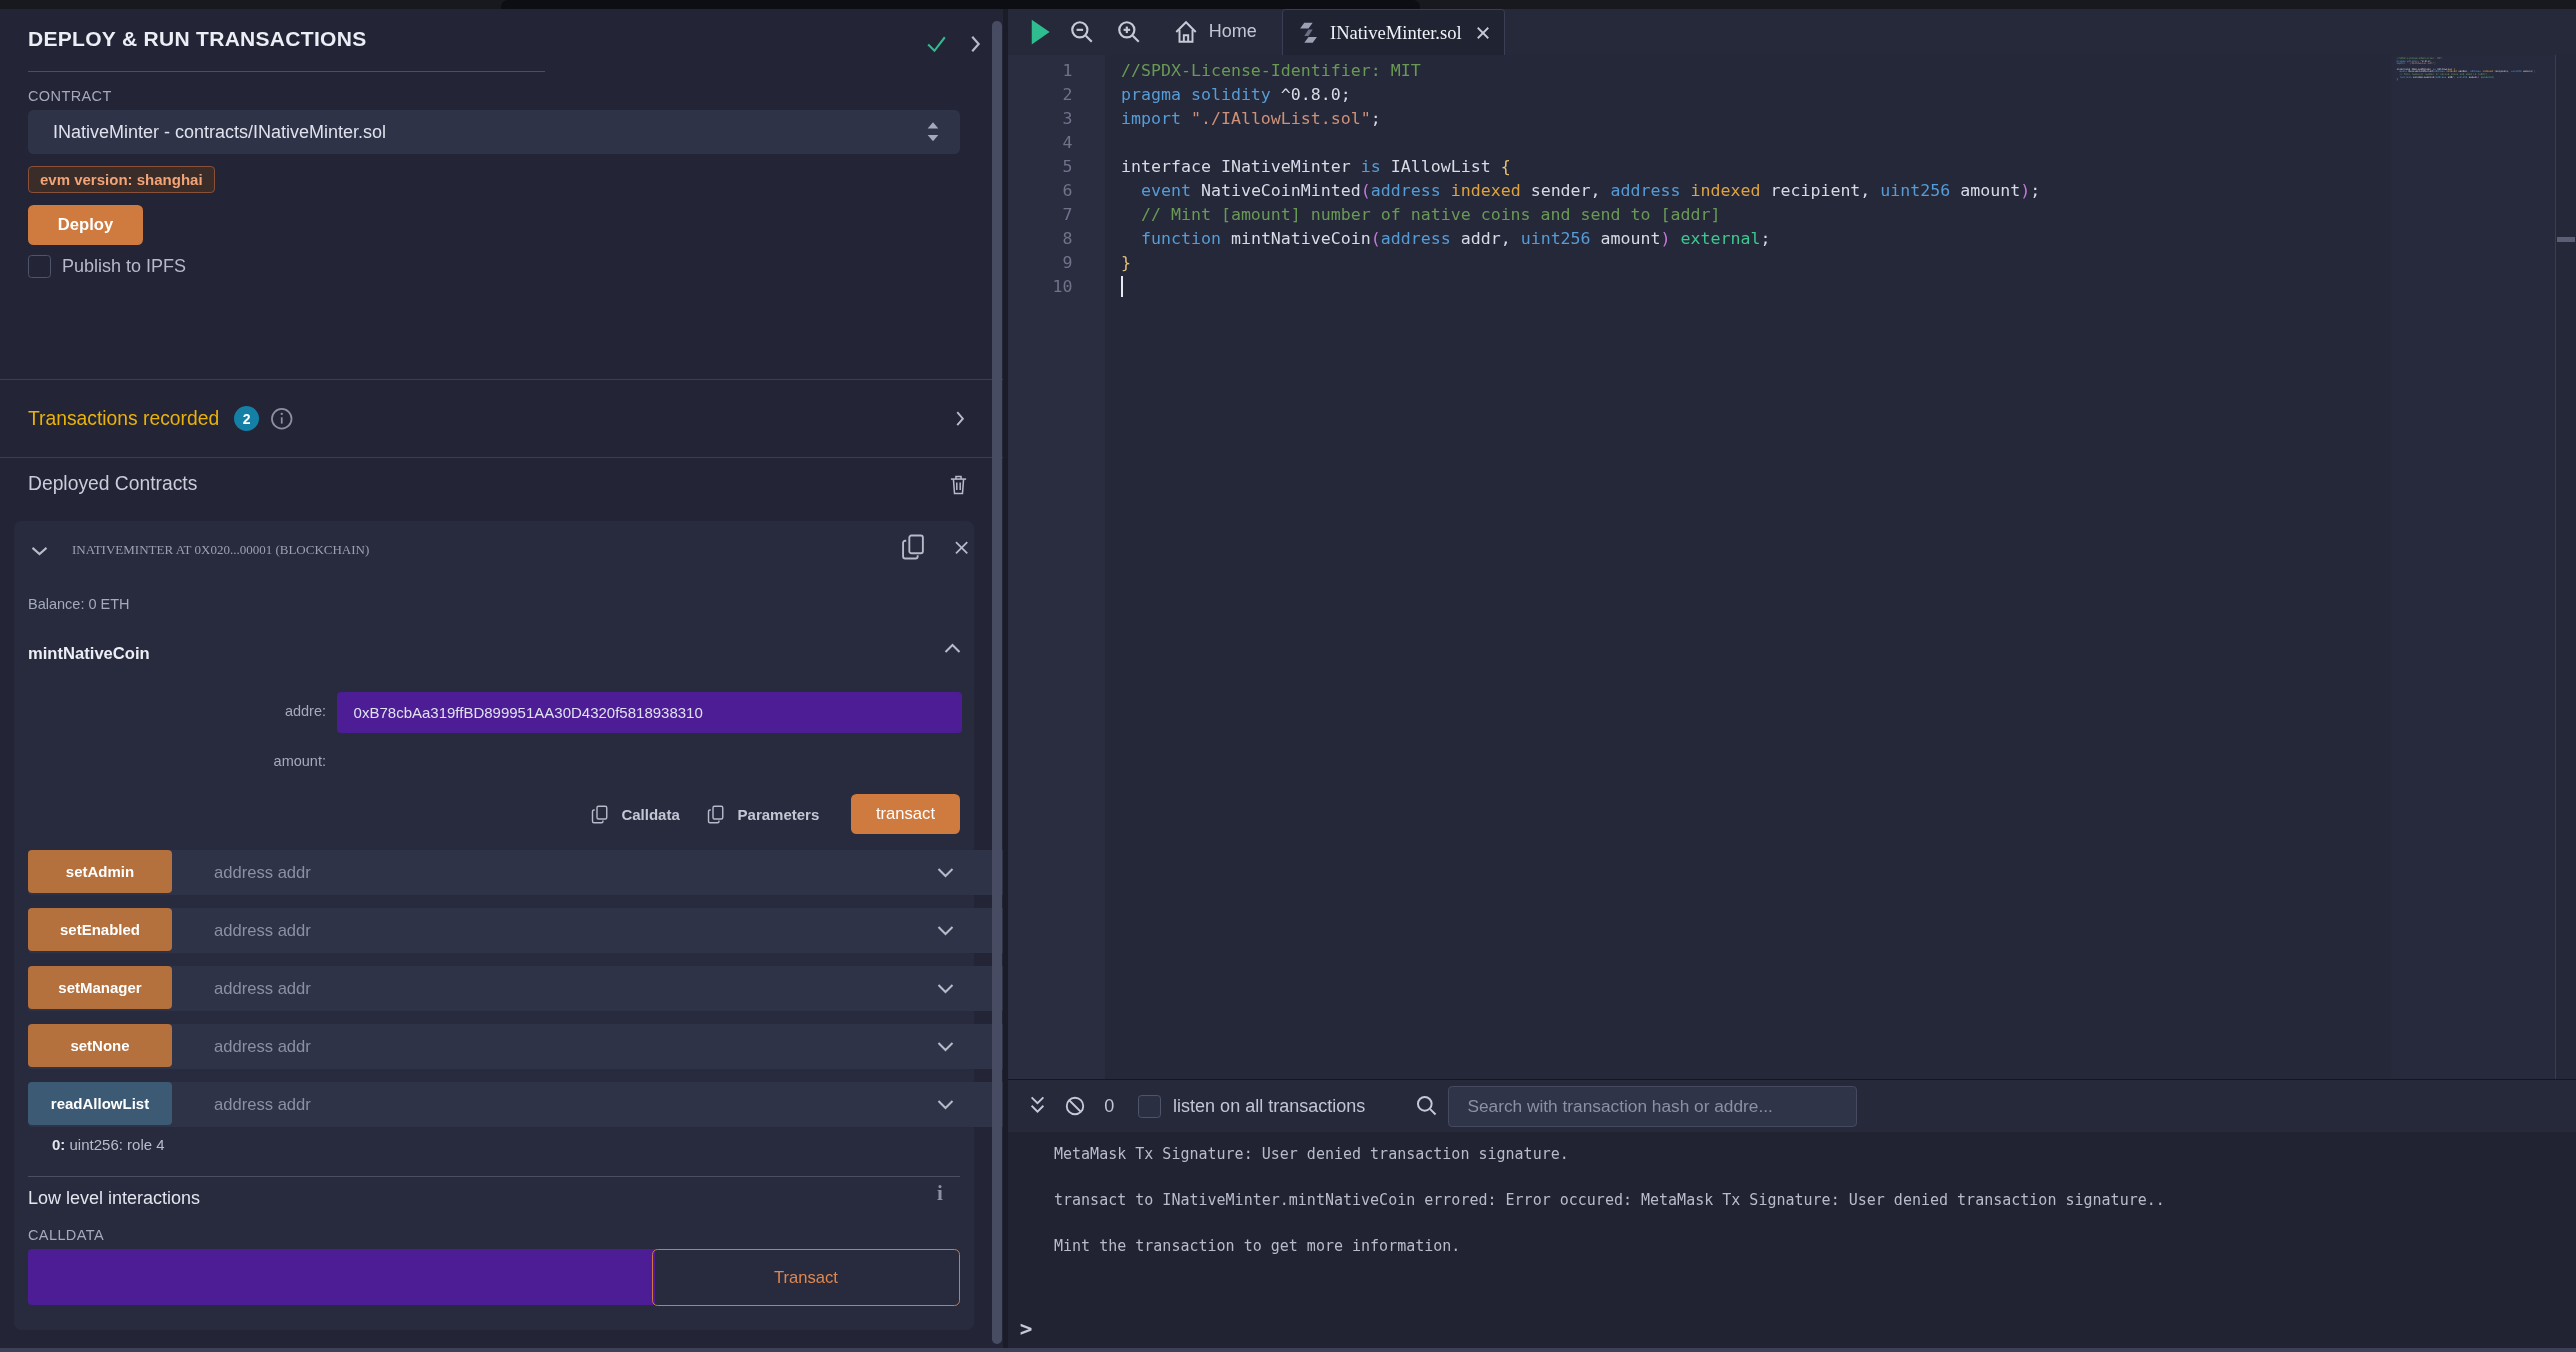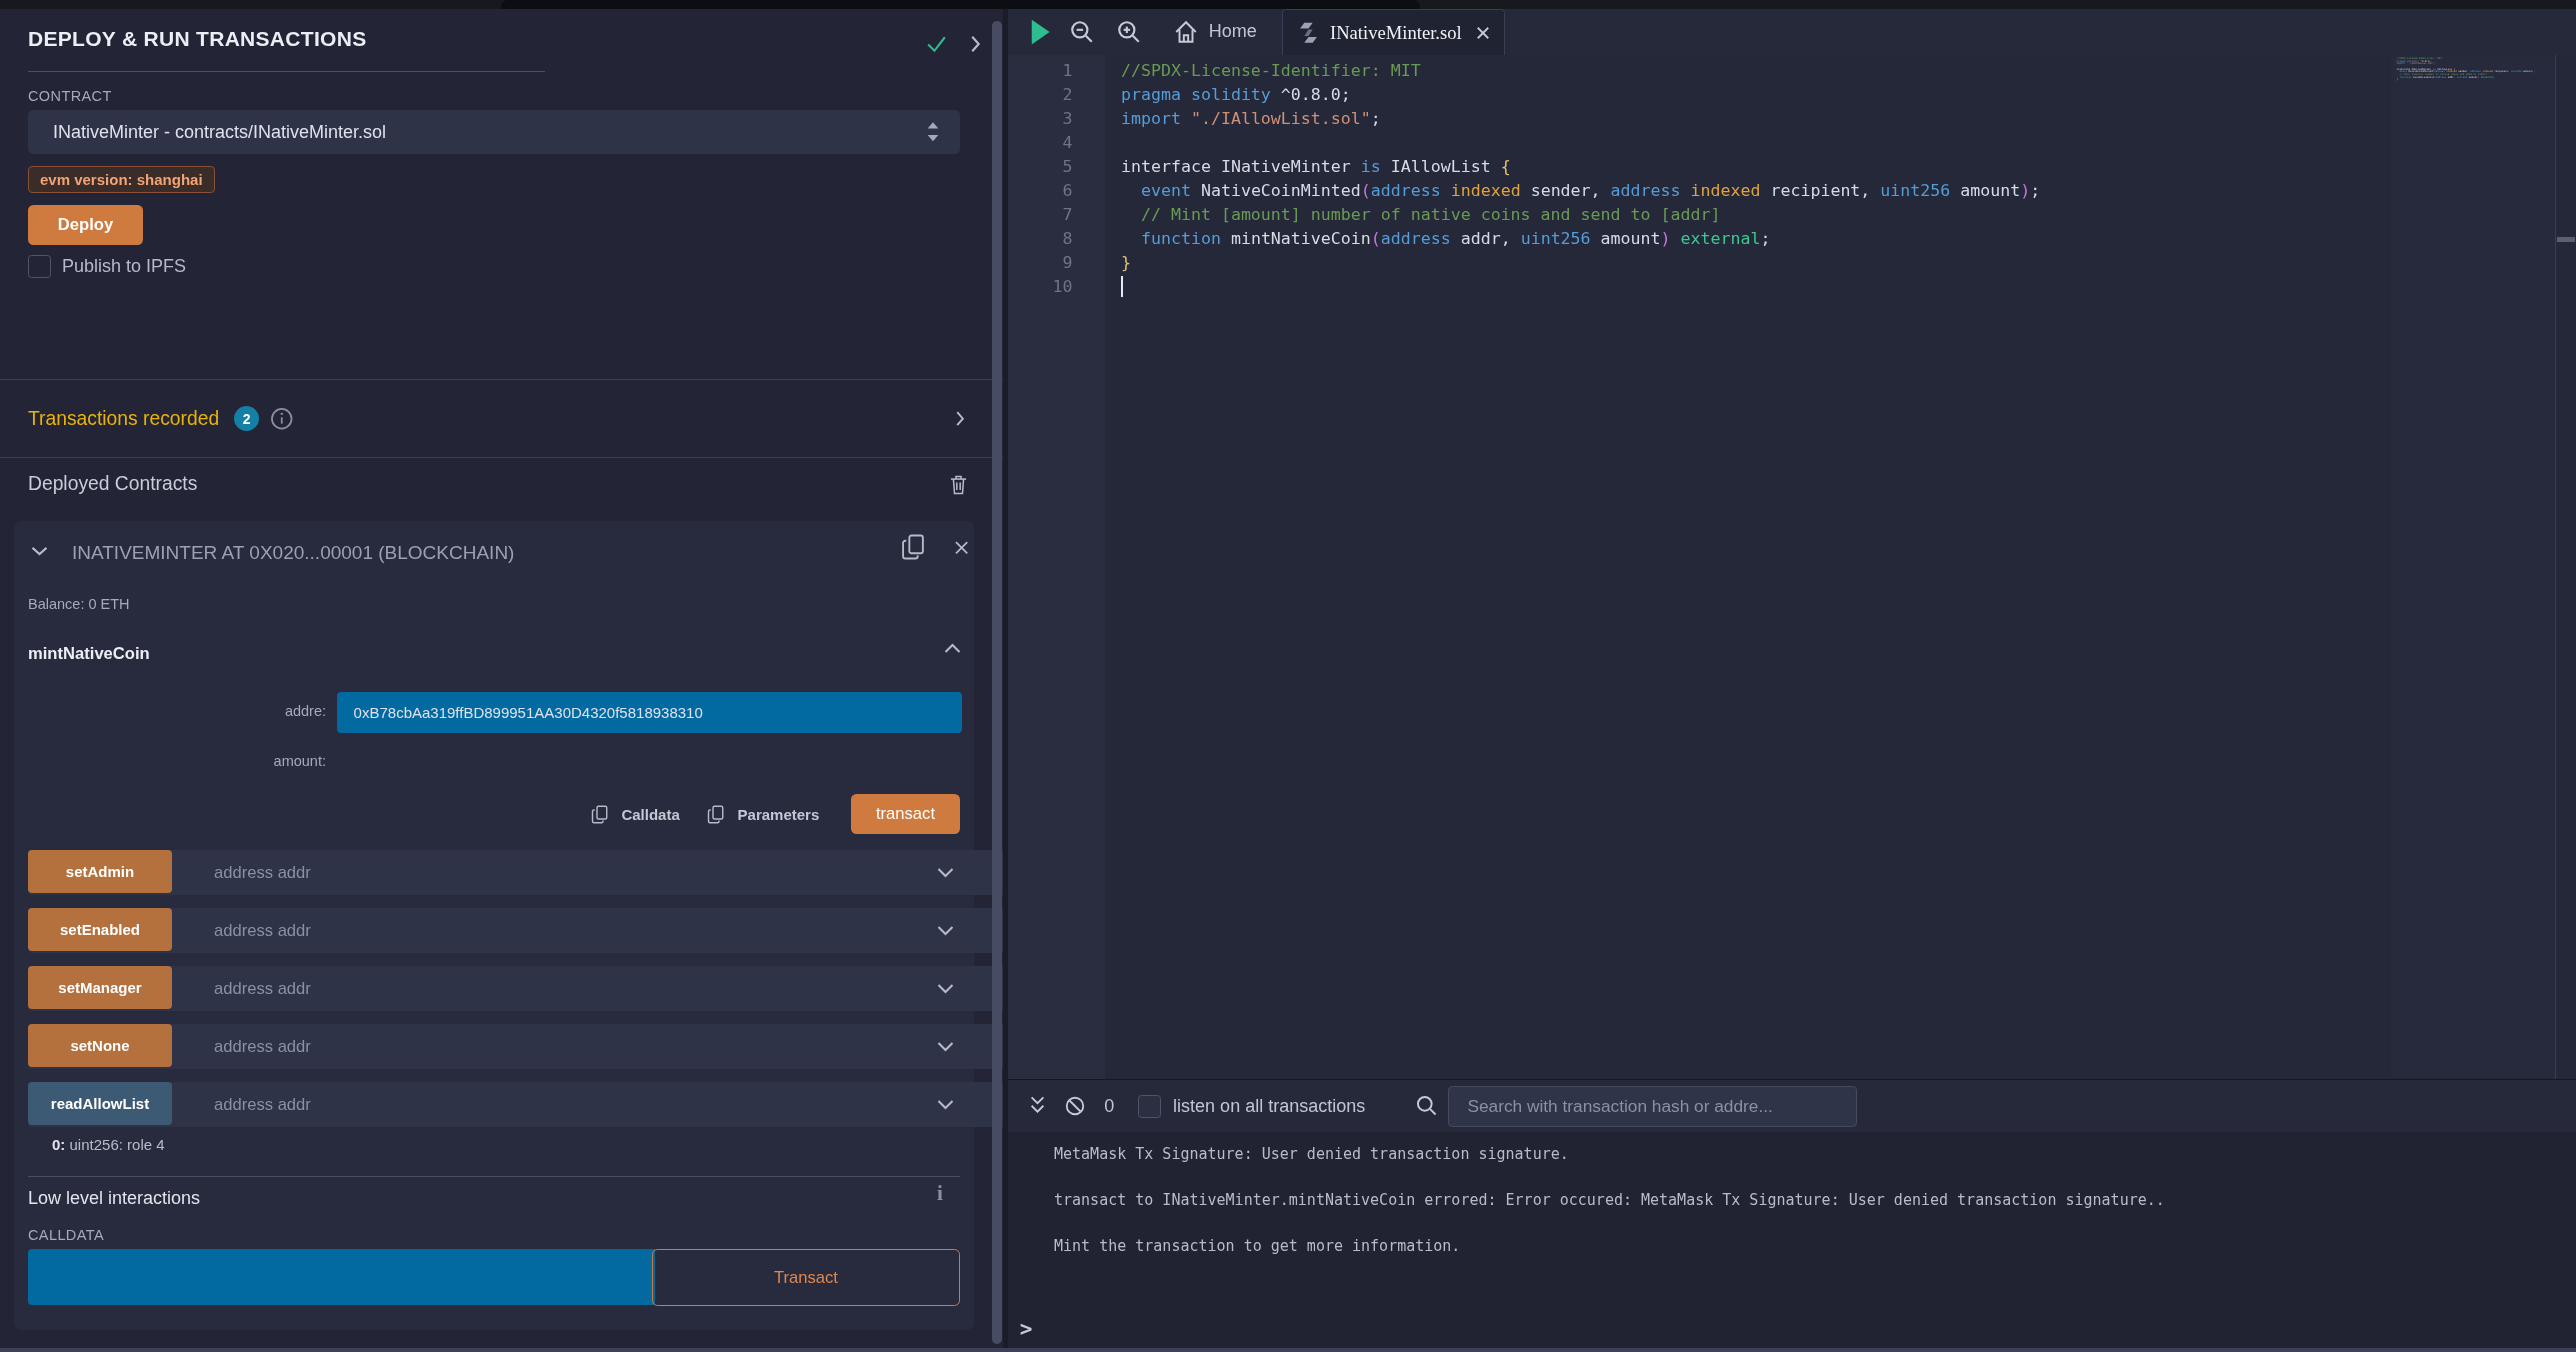--- a/index.html
+++ b/index.html
@@ -22,23 +22,23 @@
   .atrow{display:flex;}
   .btn-ataddr{background:#0b80a6;color:#fff;font-size:16.6px;font-weight:bold;border:none;
               border-radius:5.5px 0 0 5.5px;width:138px;}
   .ataddr-input{background:#343a52;border:none;border-radius:0 5.5px 5.5px 0;color:#e8eaf0;
                 font-size:16.6px;padding-left:19.3px;width:775px;outline:none;}
   .section{border-top:1.4px solid #3a3e52;border-bottom:1.4px solid #3a3e52;display:flex;align-items:center;}
   .sec-label{font-size:19.3px;color:#eab308;}
   .count-badge{width:25px;height:25px;border-radius:50%;background:#1480a6;color:#fff;font-size:14px;
                font-weight:bold;display:flex;align-items:center;justify-content:center;}
   .card{background:#282b3d;border-radius:7px;}
-  .inst-header{font-size:19px;color:#9ba0b5;}
+  .inst-header{font-size:13px;color:#9ba0b5;font-family:Liberation Serif, serif;}
   .field-label{font-size:14.5px;color:#a4a9bd;text-align:right;}
-  .tinput{background:#0369a1;border:none;border-radius:4.1px;color:#dfe2ec;font-size:15px;
+  .tinput{background:#4c1d95;border:none;border-radius:4.1px;color:#dfe2ec;font-size:15px;
           padding-left:16.6px;outline:none;}
   .action-label{font-size:15px;font-weight:bold;color:#c3c7d4;}
   .fnrow{position:relative;height:43px;margin-bottom:15px;}
   .fnfield{position:absolute;left:0;top:0;width:906px;height:43px;background:#2e3347;border:none;
            border-radius:4.1px;color:#8b90a5;font-size:16.6px;padding-left:186px;outline:none;}
   .fnfield::placeholder{color:#8b90a5;}
   .fnbtn{position:absolute;left:0;top:0;width:144px;height:43px;border:none;border-radius:4.1px;
          color:#fff;font-size:15px;font-weight:bold;}
   .fnbtn.orange{background:#b4703d;}
   .fnbtn.blue{background:#3d5a74;}

